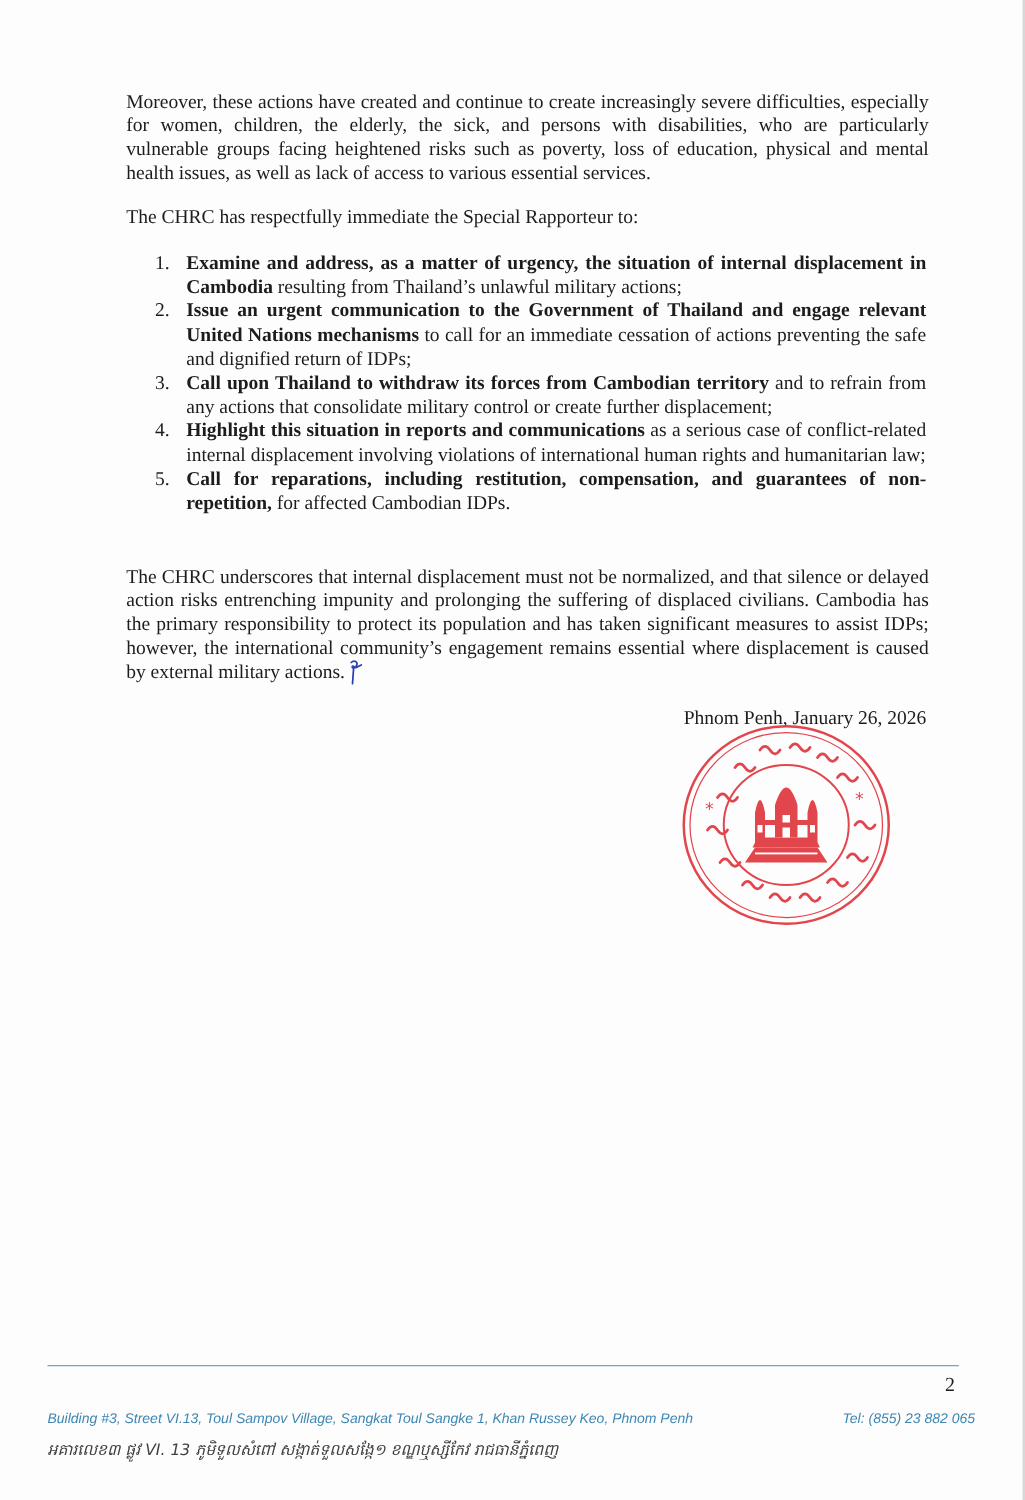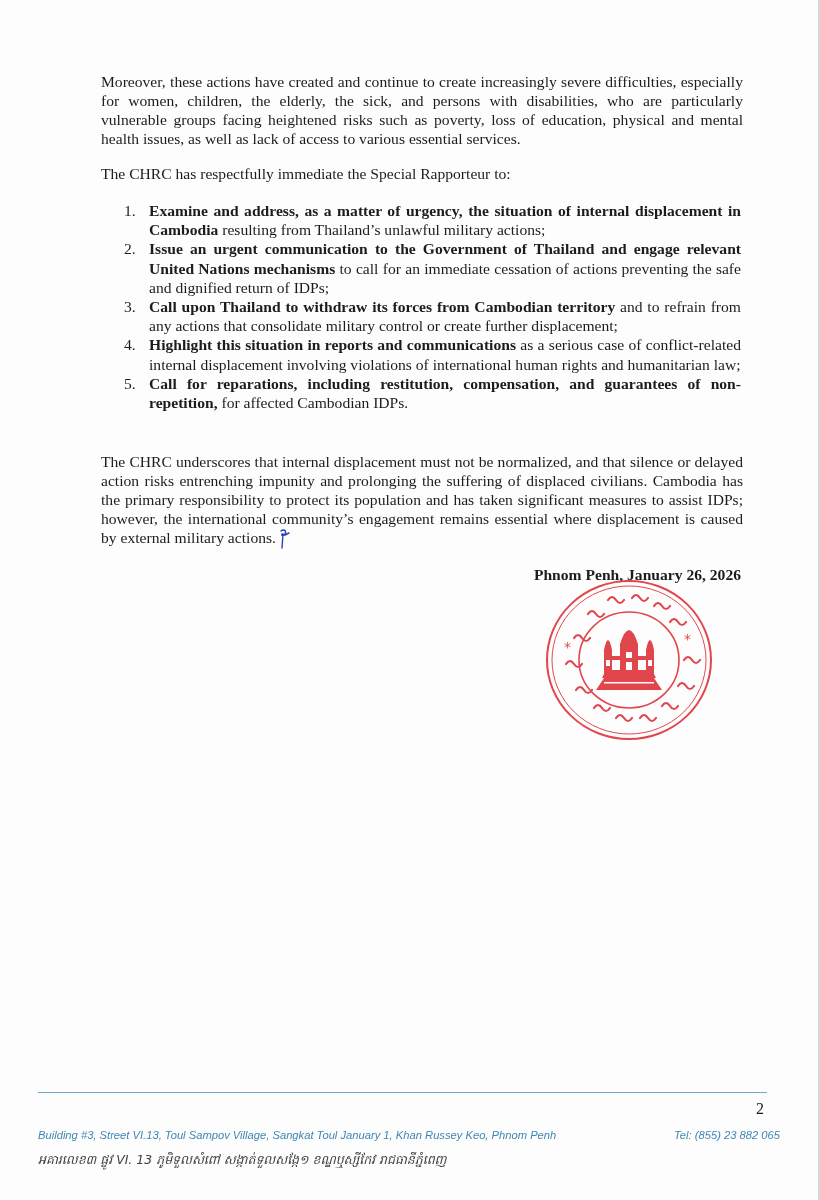--- a/index.html
+++ b/index.html
@@ -26,21 +26,21 @@
     position: relative; padding-left: 50px; font-size: 15.6px; line-height: 19.2px;
     text-align: justify; text-align-last: left;
   }
   .list li .num { position: absolute; left: 25px; top: 0; }
   .list li b { font-weight: bold; }
   .p3 { top: 450px; }
   .sig {
     display: inline-block; width: 14px; height: 20px; vertical-align: -6px; margin-left: 1px;
   }
   .date {
-    position: absolute; right: 0; top: 565px; font-size: 15.6px; line-height: 19px; white-space: nowrap; font-weight: bold;
+    position: absolute; right: 0; top: 565px; font-size: 15.6px; line-height: 19px; white-space: nowrap;
   }
   .stamp { position: absolute; left: 544px; top: 578px; width: 170px; height: 165px; opacity: 0.92; }
   .footer-line {
     position: absolute; left: 38px; top: 1092px; width: 729px; height: 1px; background: #6fa6c4;
   }
   .footer-km {
     position: absolute; left: 38px; top: 1152px; font-family: "DejaVu Sans", sans-serif;
     font-style: italic; font-size: 12.5px; color: #404040; white-space: nowrap;
   }
   .footer-en {
@@ -140,18 +140,18 @@
     <rect x="82" y="84" width="6" height="8"></rect>
     <rect x="62" y="82" width="4" height="6"></rect>
     <rect x="104" y="82" width="4" height="6"></rect>
     <rect x="60" y="104" width="50" height="1.5"></rect>
   </g>
 </svg>
 
 <div class="footer-line"></div>
 <div class="footer-km">អគារលេខ៣ ផ្លូវ VI. 13 ភូមិទួលសំពៅ សង្កាត់ទួលសង្កែ១ ខណ្ឌឬស្សីកែវ រាជធានីភ្នំពេញ</div>
 <div class="page-num">2</div>
-<div class="footer-en">Building #3, Street VI.13, Toul Sampov Village, Sangkat Toul January 1, Khan Russey Keo, Phnom Penh</div>
+<div class="footer-en">Building #3, Street VI.13, Toul Sampov Village, Sangkat Toul Sangke 1, Khan Russey Keo, Phnom Penh</div>
 <div class="footer-tel">Tel: (855) 23 882 065</div>
 
 <div class="watermark">
   <div class="cs-logo">CS</div>
 </div>
 
 </body></html>

